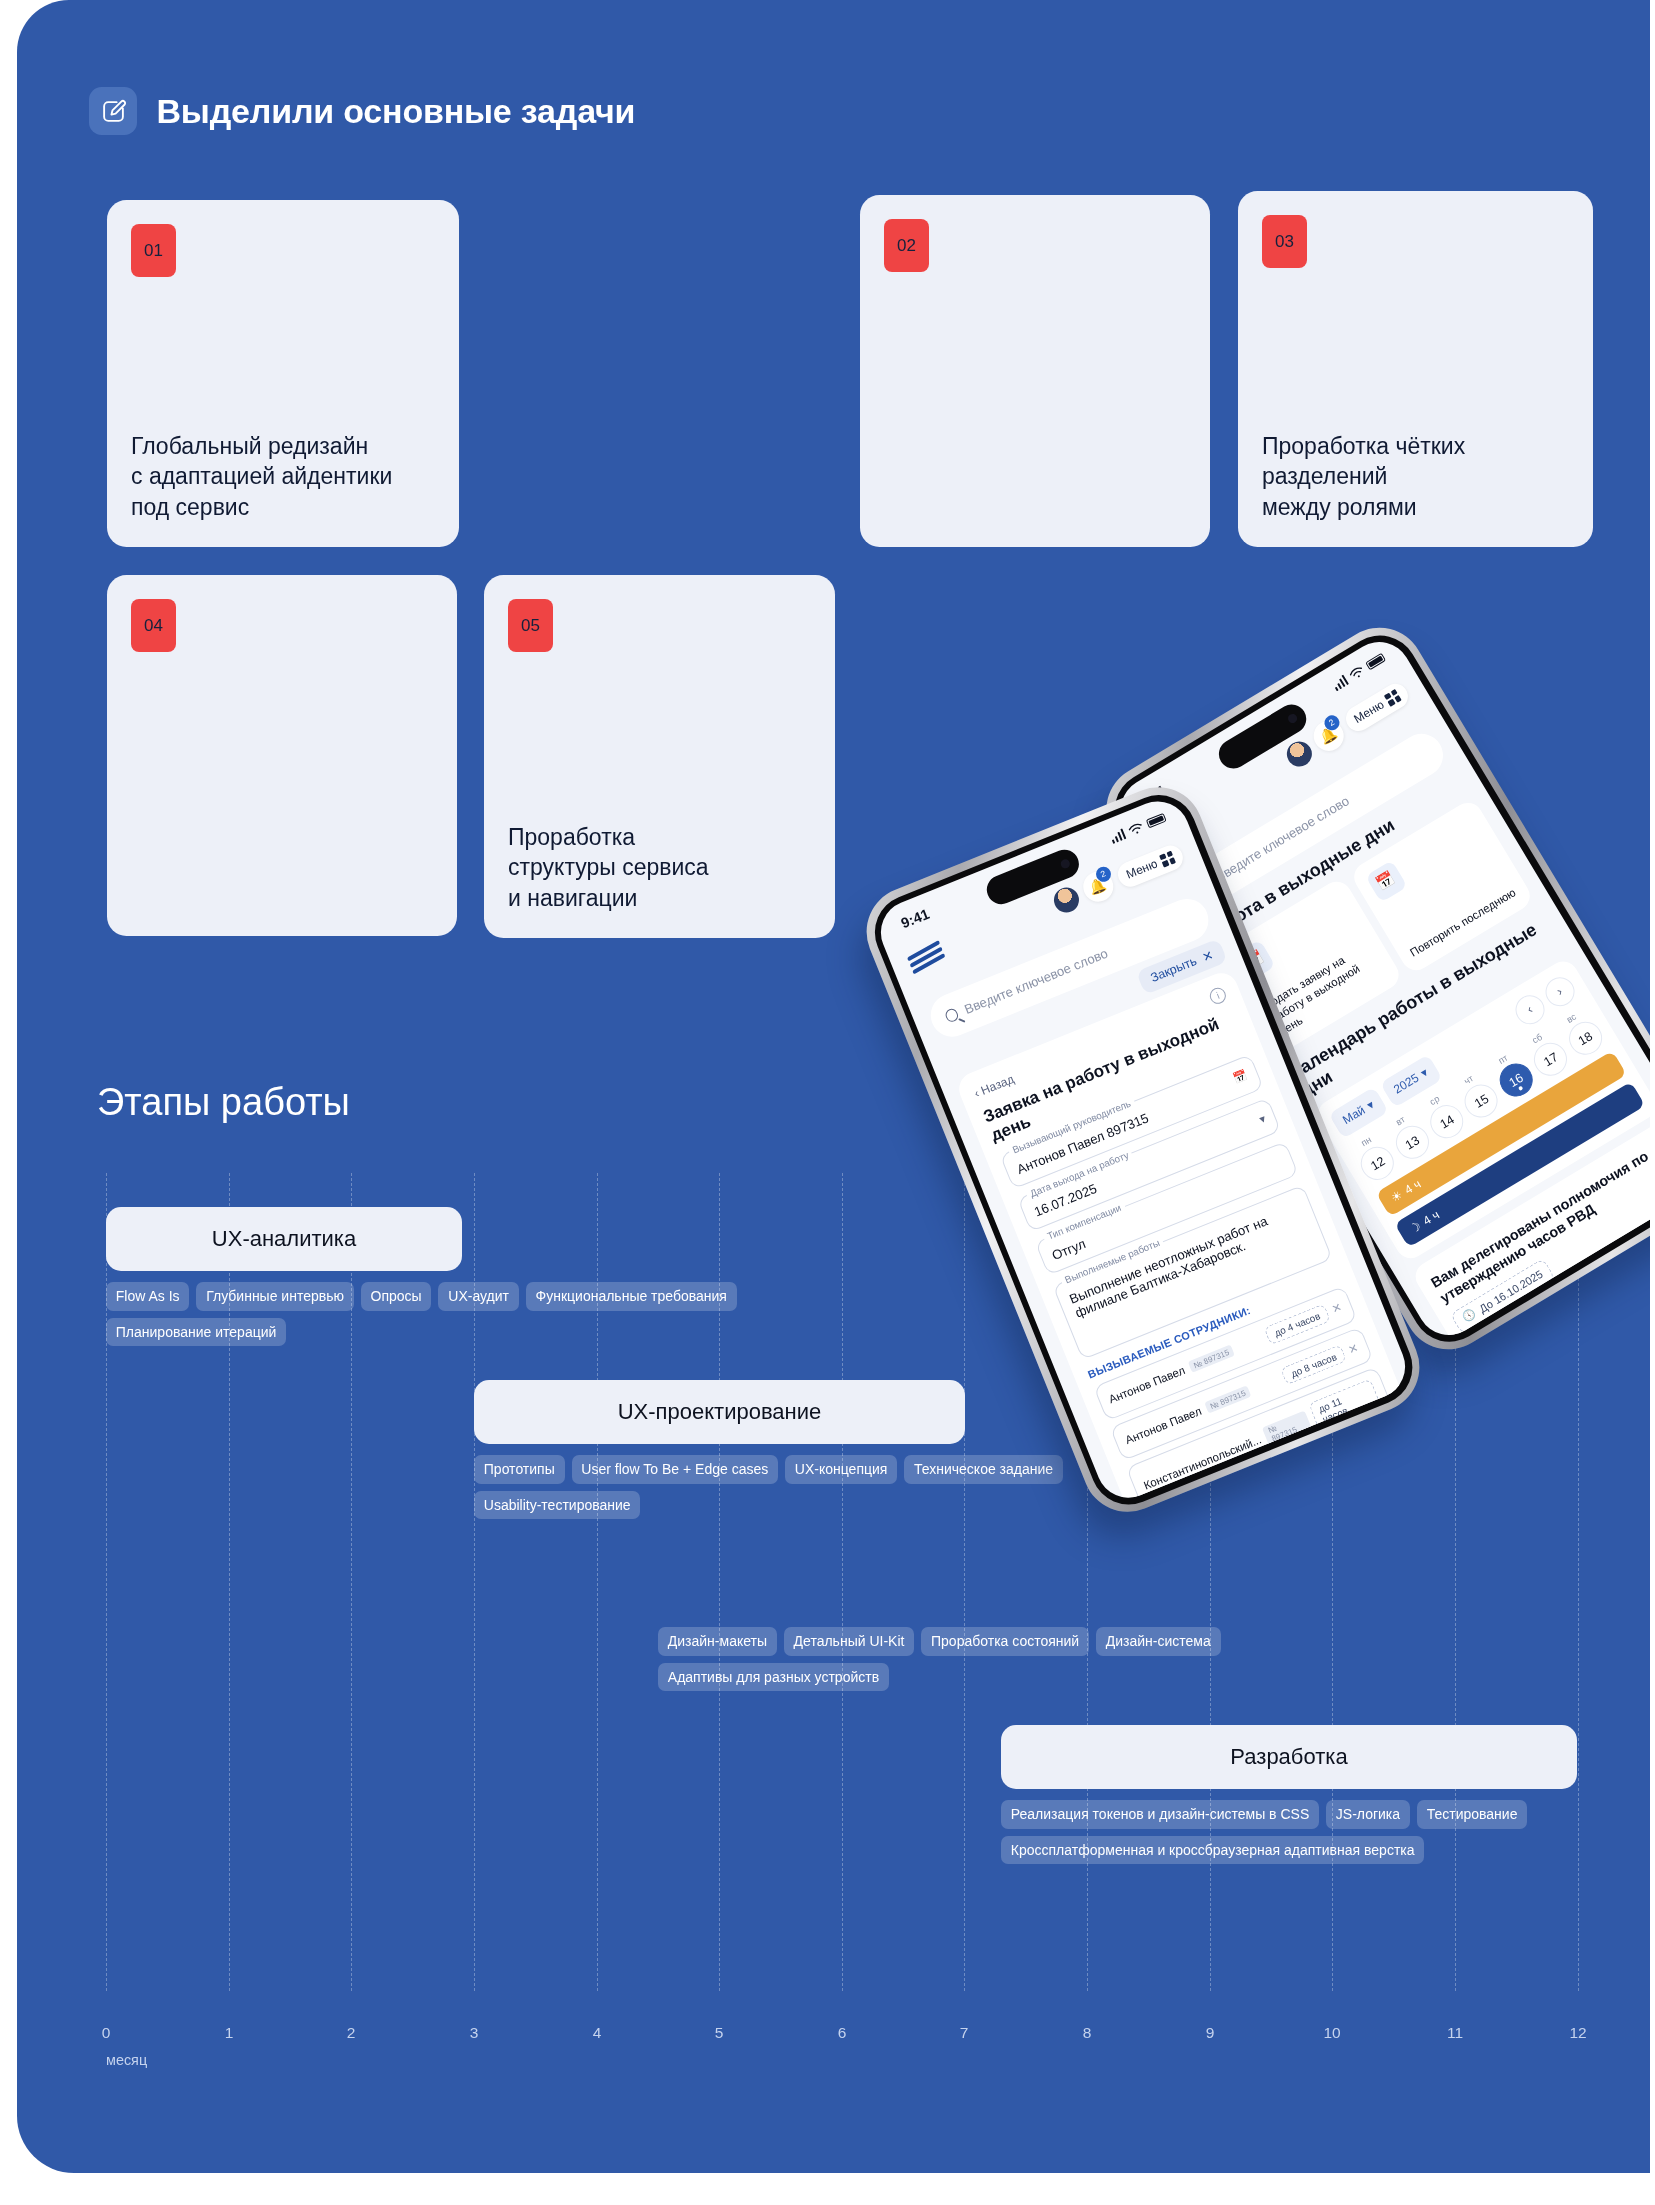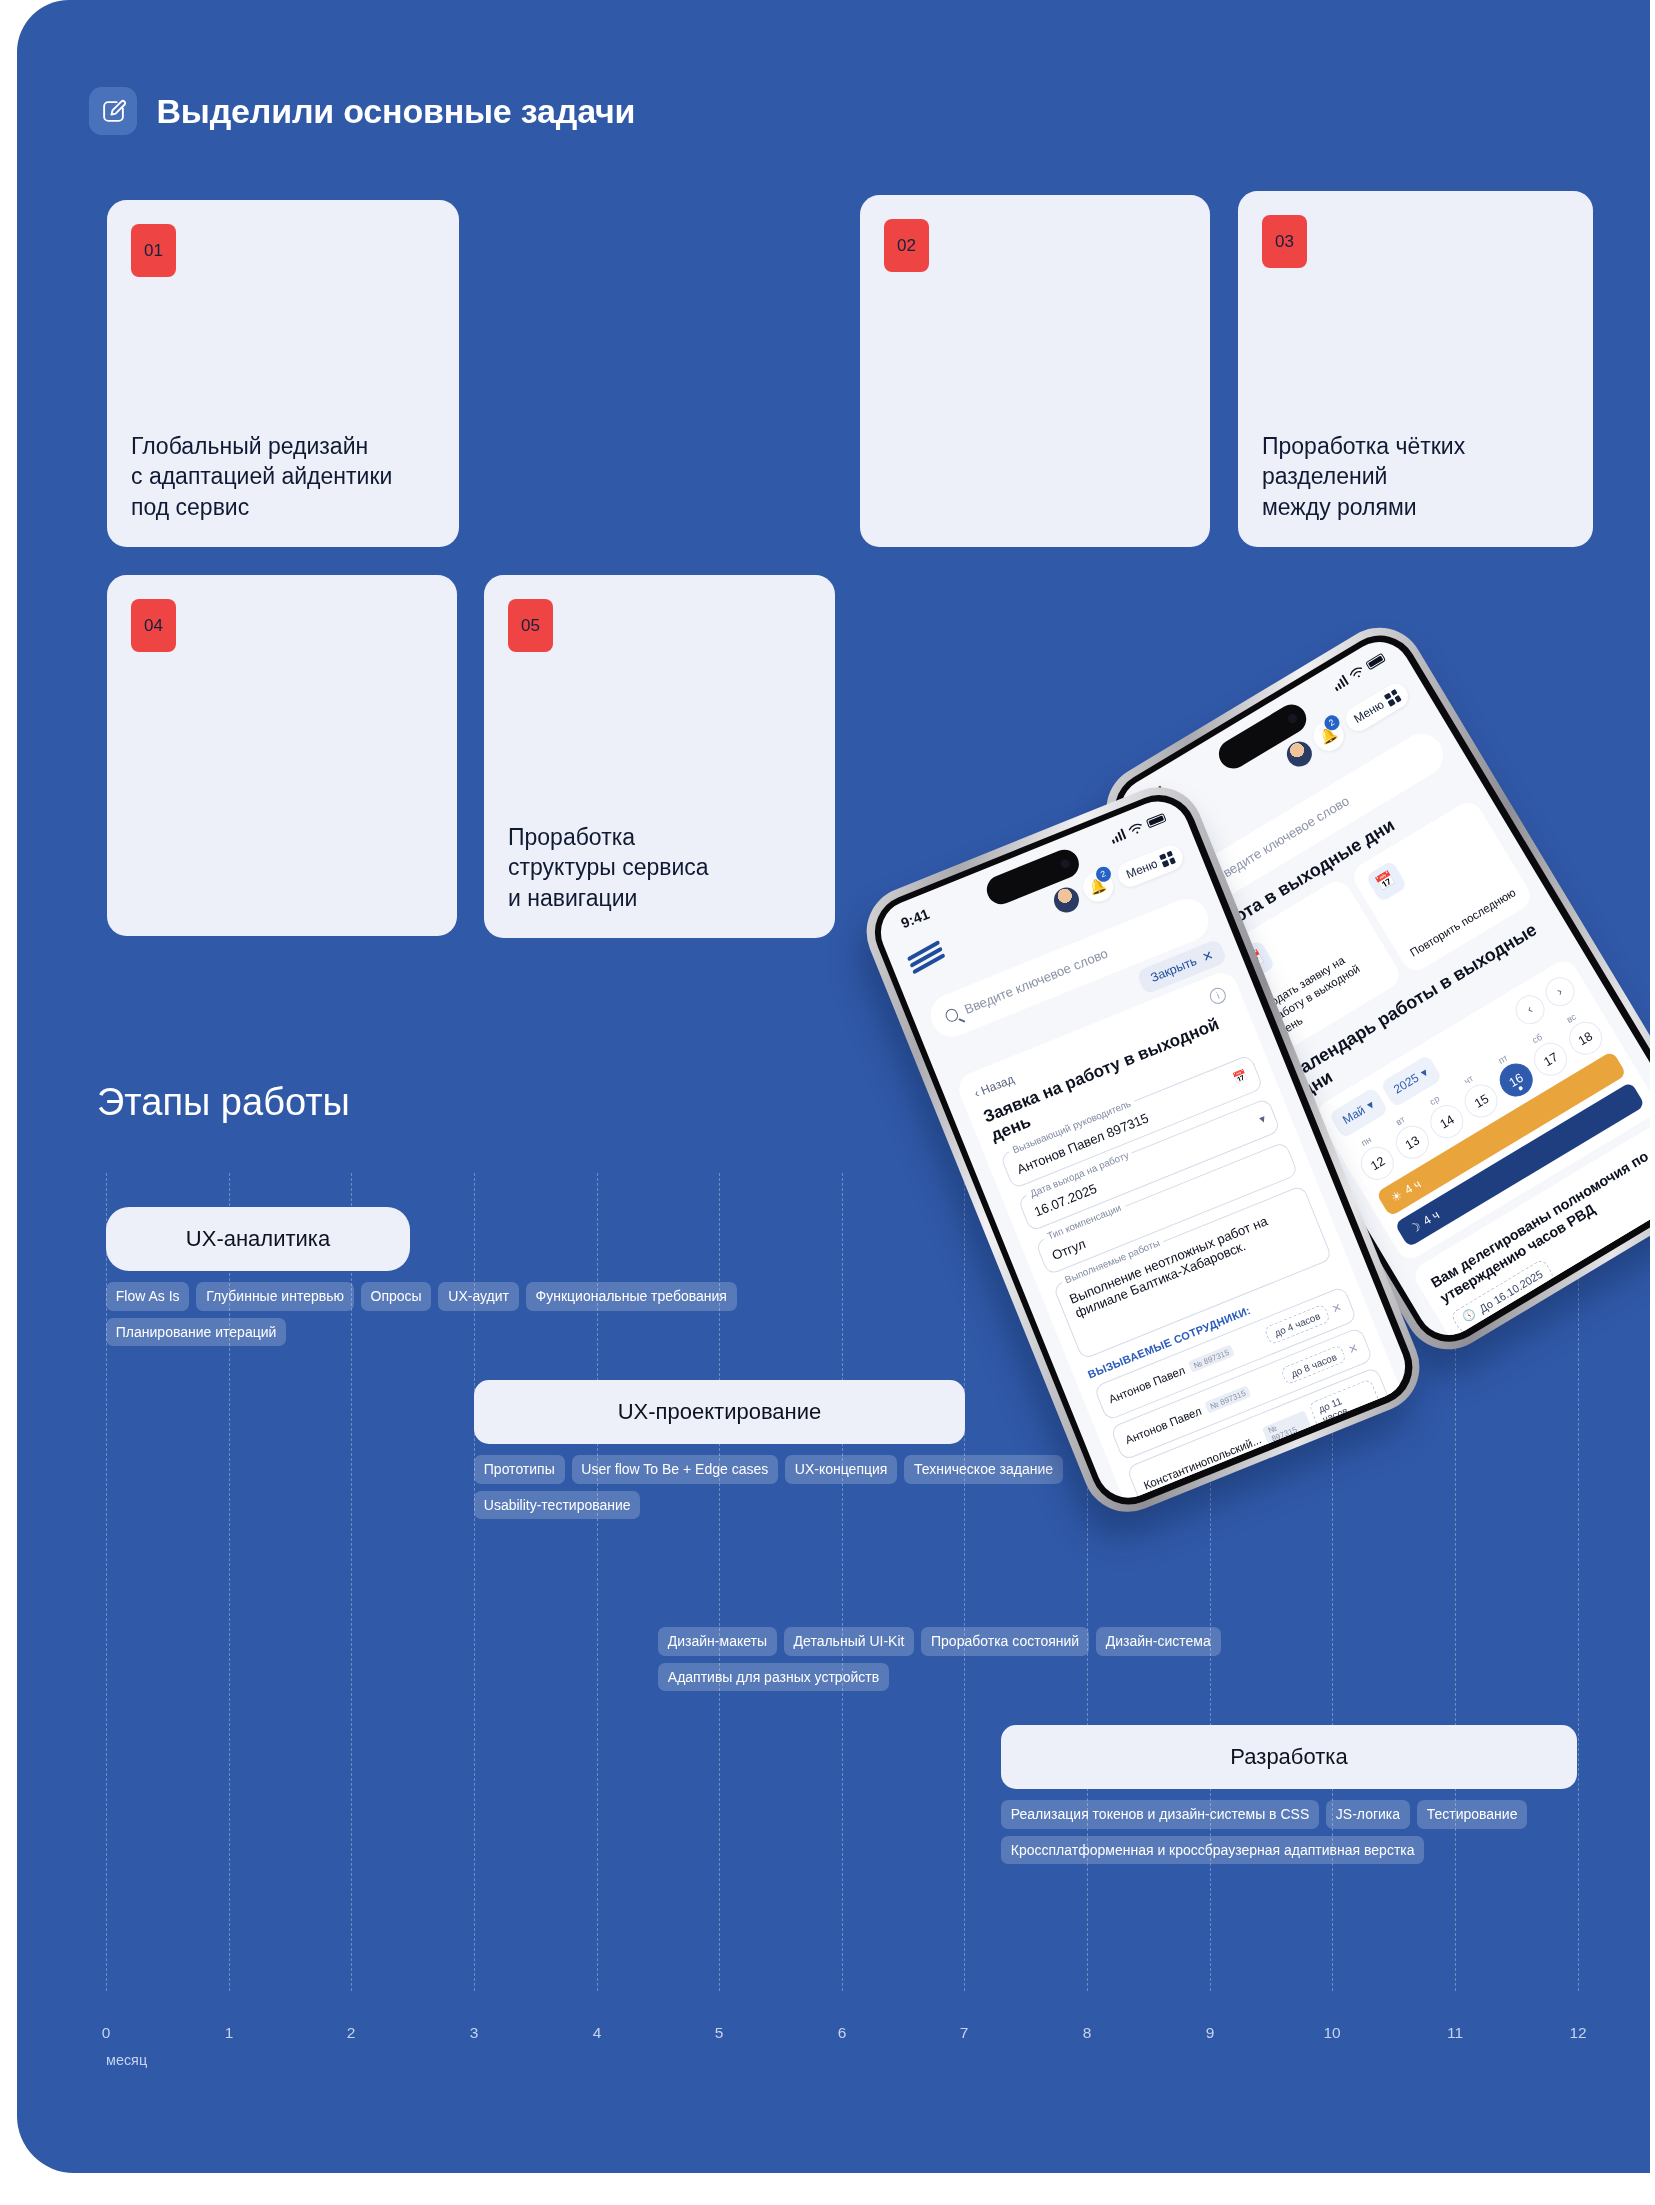--- a/index.html
+++ b/index.html
@@ -266,21 +266,21 @@
       <div class="gl" style="left: 368px;"></div>
       <div class="gl" style="left: 491px;"></div>
       <div class="gl" style="left: 613px;"></div>
       <div class="gl" style="left: 736px;"></div>
       <div class="gl" style="left: 858px;"></div>
       <div class="gl" style="left: 981px;"></div>
       <div class="gl" style="left: 1104px;"></div>
       <div class="gl" style="left: 1226px;"></div>
       <div class="gl" style="left: 1349px;"></div>
       <div class="gl" style="left: 1472px;"></div>
-      <div class="gbar" style="left: 0px; width: 304px; top: 34px; border-radius: 23px;">UX-аналитика</div>
+      <div class="gbar" style="left: 0px; width: 356px; top: 34px;">UX-аналитика</div>
       <div class="gtags" style="left: 0px; top: 109px;">
         <span class="gtag">Flow As Is</span>
         <span class="gtag">Глубинные интервью</span>
         <span class="gtag">Опросы</span>
         <span class="gtag">UX-аудит</span>
         <span class="gtag">Функциональные требования</span>
         <span class="gtag">Планирование итераций</span>
       </div>
       <div class="gbar" style="left: 368px; width: 491px; top: 207px;">UX-проектирование</div>
       <div class="gtags" style="left: 368px; top: 282px;">

